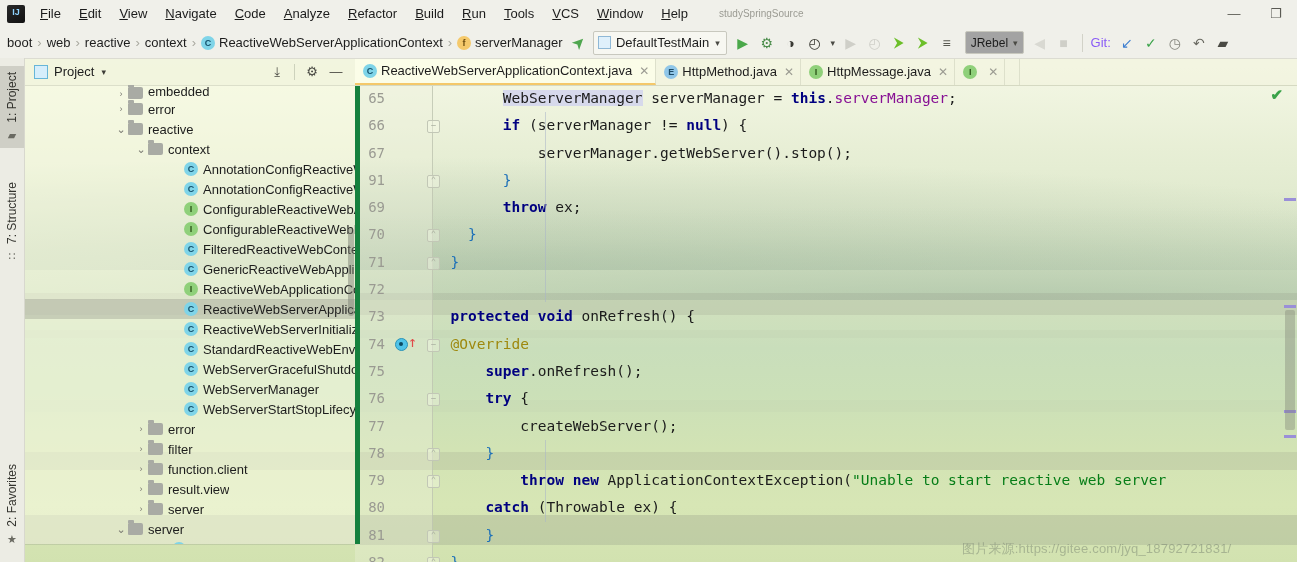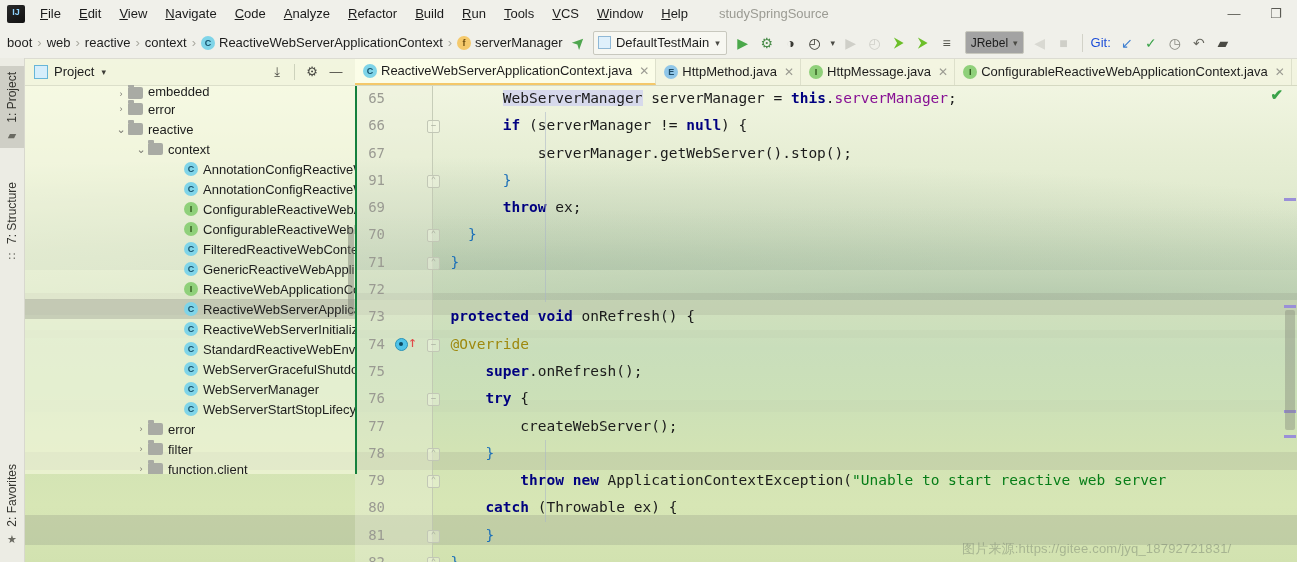--- a/index.html
+++ b/index.html
@@ -36,21 +36,21 @@
   
   .titlebar{position:absolute;z-index:5;left:0;top:0;width:1297px;height:27px;
     background:#f0f0ea;border-bottom:1px solid #dcdcd2;display:flex;align-items:center;}
   .logo{width:18px;height:18px;margin:0 6px 0 7px;border-radius:2px;
     background:linear-gradient(145deg,#2a2a2a,#111);position:relative;flex:none;}
   .logo:after{content:"IJ";position:absolute;left:0;right:0;top:2px;text-align:center;
     font-size:9px;font-weight:bold;color:#8fd4ff;font-family:"Liberation Sans",sans-serif;}
   .menubar{display:flex;align-items:center;gap:0;height:27px;}
   .menu-item{padding:3px 9px;font-size:13px;color:#1c1c1c;cursor:default;}
   .menu-item u{text-decoration:underline;}
-  .proj-name{margin-left:22px;font-size:13px;color:#9b9b93;}
+  .proj-name{margin-left:22px;font-size:10px;color:#9b9b93;}
   .wincontrols{position:absolute;right:0;top:0;height:27px;display:flex;align-items:center;}
   .wc{width:42px;height:27px;display:flex;align-items:center;justify-content:center;color:#5a5a54;font-size:13px;}
 
   
   .navbar{position:absolute;z-index:5;left:0;top:27px;width:1297px;height:31px;
     background:#f0f0ea;border-bottom:1px solid #dcdcd2;display:flex;align-items:center;}
   .crumbs{display:flex;align-items:center;padding-left:4px;}
   .crumb{display:flex;align-items:center;font-size:13px;color:#1d1d1d;padding:2px 3px;border-radius:2px;}
   .crumb-sep{color:#a9a9a0;font-size:13px;padding:0 2px;}
   .cicon{width:14px;height:14px;border-radius:50%;margin-right:4px;display:inline-flex;
@@ -65,35 +65,35 @@
   .runconfig{display:flex;align-items:center;height:22px;border:1px solid #c8c8be;
     background:#f7f7f1;border-radius:2px;padding:0 6px 0 4px;margin-left:2px;}
   .runconfig .sq{width:11px;height:11px;border:1.5px solid #8fb8d6;background:#dff0fb;margin-right:5px;flex:none;}
   .runconfig .label{font-size:13px;color:#1d1d1d;}
   .runconfig .chev{margin-left:6px;color:#4a4a44;font-size:9px;}
   .tbtn{width:24px;height:24px;display:inline-flex;align-items:center;justify-content:center;border-radius:2px;}
   .tbtn.dis{opacity:.38;}
   .jrebel{display:flex;align-items:center;height:21px;border:1px solid #c8c8be;background:#a3a3a3;
     border-radius:2px;padding:0 5px;font-size:12px;color:#1d1d1d;}
   .jrebel .chev{margin-left:5px;font-size:9px;color:#4a4a44;}
-  .gitlabel{font-size:13px;color:#1d4ed8;margin:0 4px 0 2px;}
+  .gitlabel{font-size:13px;color:#8b5cf6;margin:0 4px 0 2px;}
 
   
   .leftstrip{position:absolute;z-index:5;left:0;top:58px;width:24px;height:504px;
     background:#ecece4;border-right:1px solid #d8d8ce;}
   .vtool{position:absolute;left:0;width:24px;
     display:flex;flex-direction:column;align-items:center;}
   .vlabel{writing-mode:vertical-rl;transform:rotate(180deg);font-size:12px;color:#33332e;
     padding:6px 0;white-space:nowrap;}
   .vtool.active{background:#cfcfc6;}
   .vicon{font-size:11px;color:#6a6a62;padding-bottom:6px;}
 
   
-  .projpanel{position:absolute;z-index:4;left:24px;top:58px;width:331px;height:416px;
-    background:rgba(250,252,228,.55);border-right:2px solid #15803d;overflow:hidden;}
+  .projpanel{position:absolute;z-index:4;left:24px;top:58px;width:331px;height:486px;
+    background:rgba(250,252,228,.55);border-right:5px solid #15803d;overflow:hidden;}
   .pp-header{height:27px;display:flex;align-items:center;background:rgba(240,243,220,.75);
     border-bottom:1px solid #dcdfca;}
   .pp-title{display:flex;align-items:center;font-size:13px;color:#1d1d1d;padding-left:10px;}
   .pp-title .sq{width:12px;height:12px;border:1.5px solid #67b6d8;background:#d6eefb;margin-right:6px;}
   .pp-title .chev{margin-left:7px;font-size:9px;color:#3c3c36;}
   .pp-actions{margin-left:auto;display:flex;align-items:center;padding-right:8px;gap:2px;}
   .ppbtn{width:22px;height:22px;display:flex;align-items:center;justify-content:center;
     color:#4a4a44;font-size:13px;border-radius:2px;}
   .pp-vsep{width:1px;height:16px;background:#cdd2bc;margin:0 4px;}
 
@@ -447,21 +447,20 @@
         <span>HttpMethod.java</span>
         <span class="x">✕</span>
       </div>
       <div class="tab">
         <span class="cicon i">I</span>
         <span>HttpMessage.java</span>
         <span class="x">✕</span>
       </div>
       <div class="tab">
         <span class="cicon i">I</span>
-        <span>ConfigurableReactiveWebApplicationContext.java</span>
         <span class="x">✕</span>
       </div>
       <div class="tab">
         <span></span>
       </div>
     </div>
 
   <div class="editor">
     <div class="gutter" id="gutter">
       <div class="foldline"></div>

